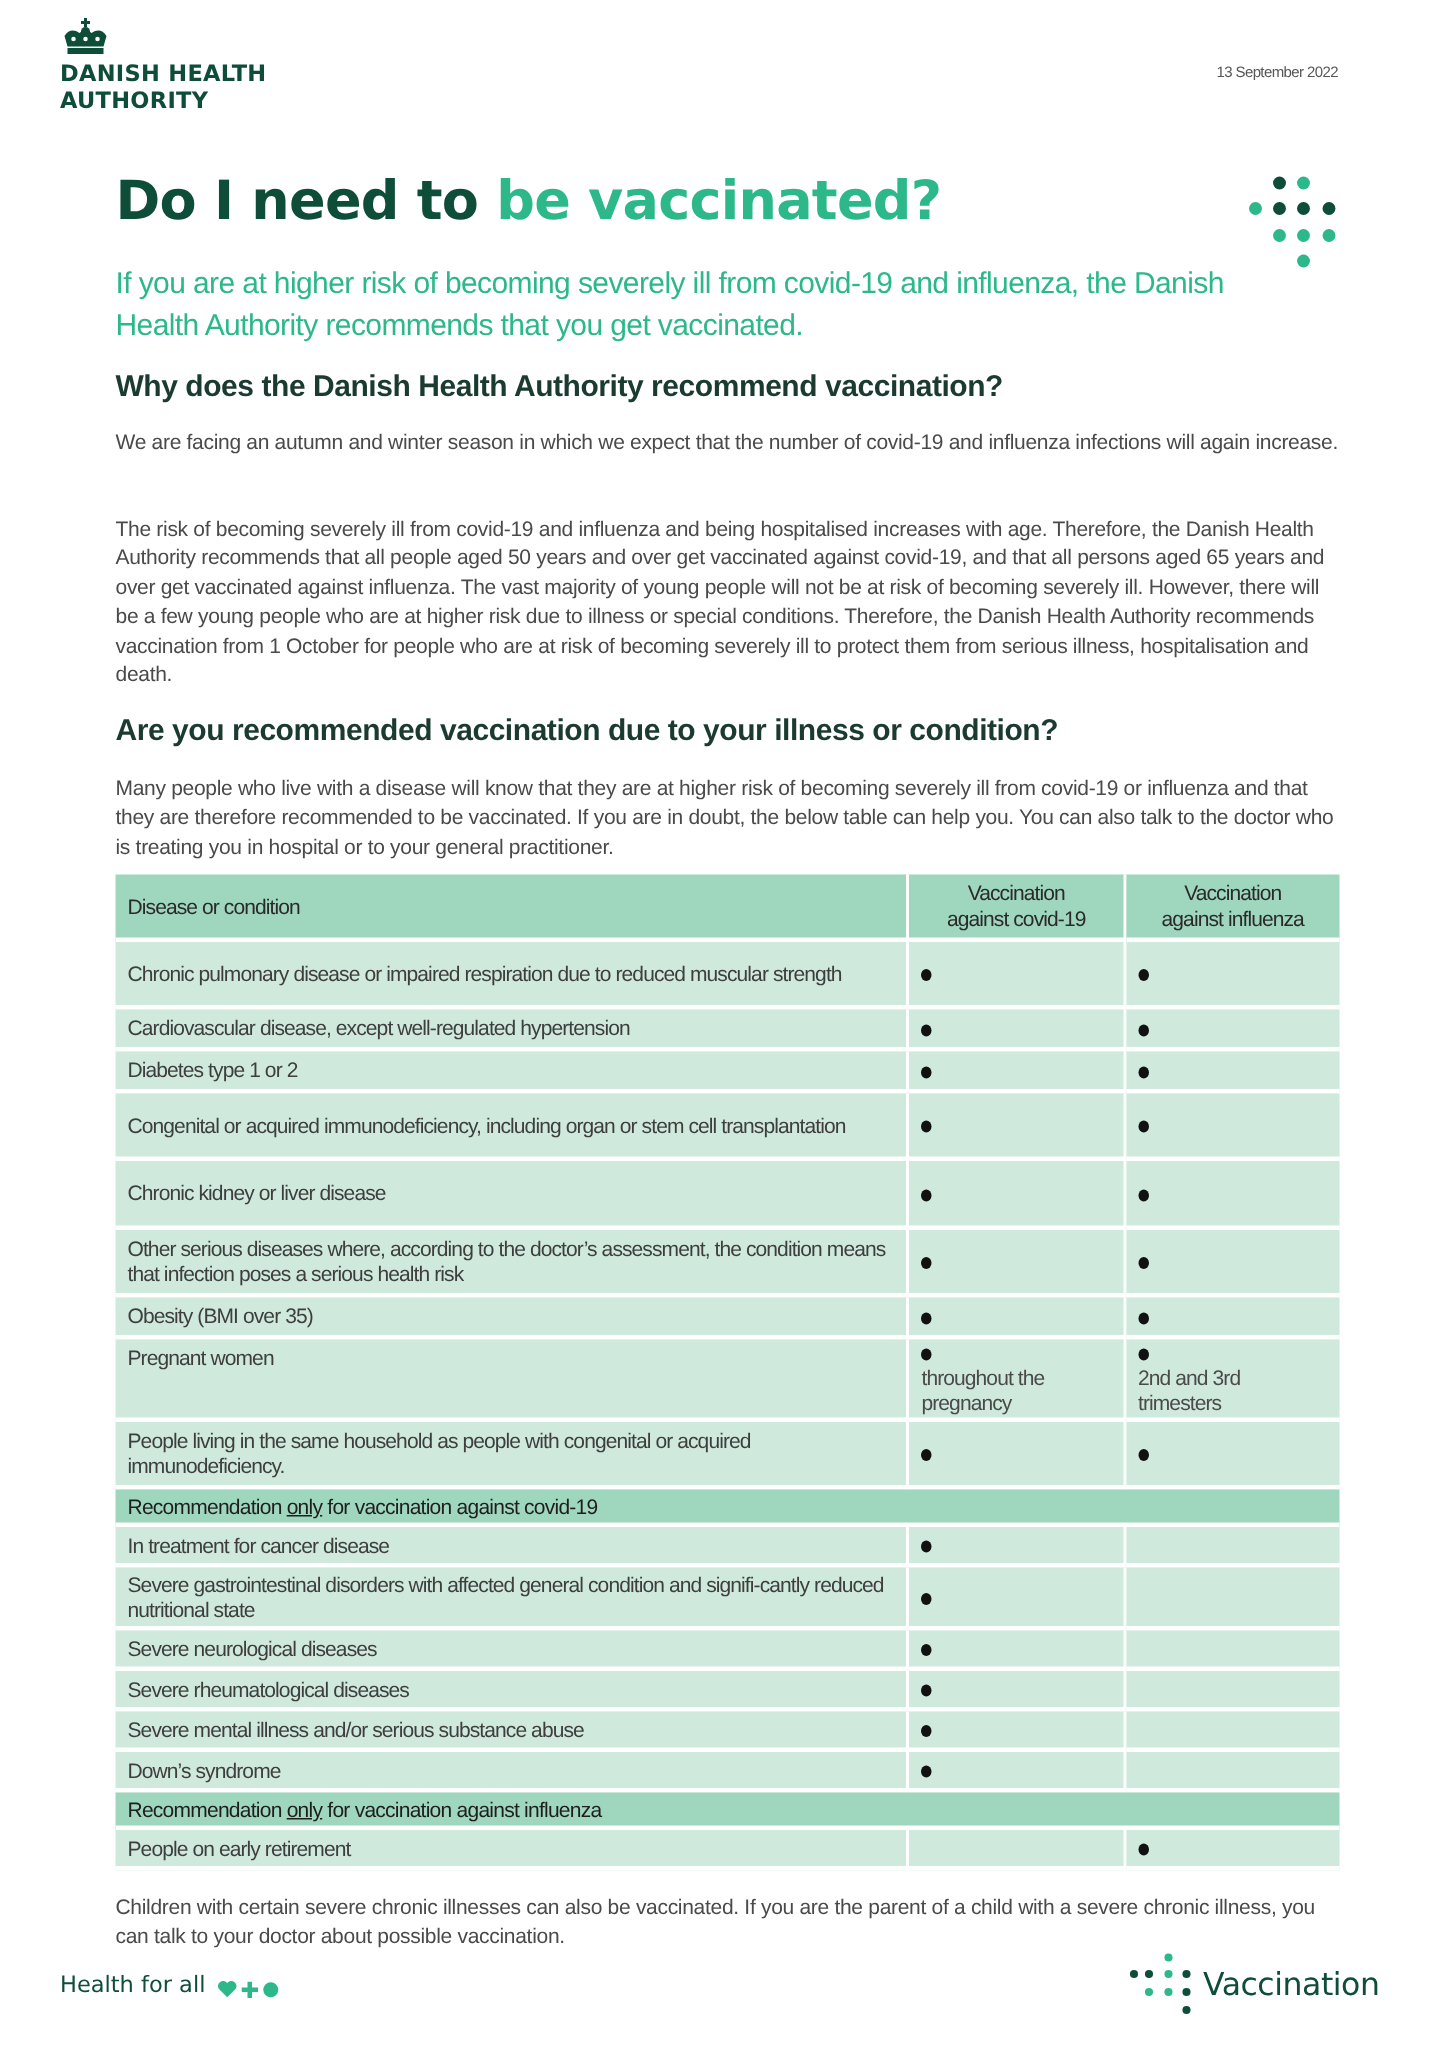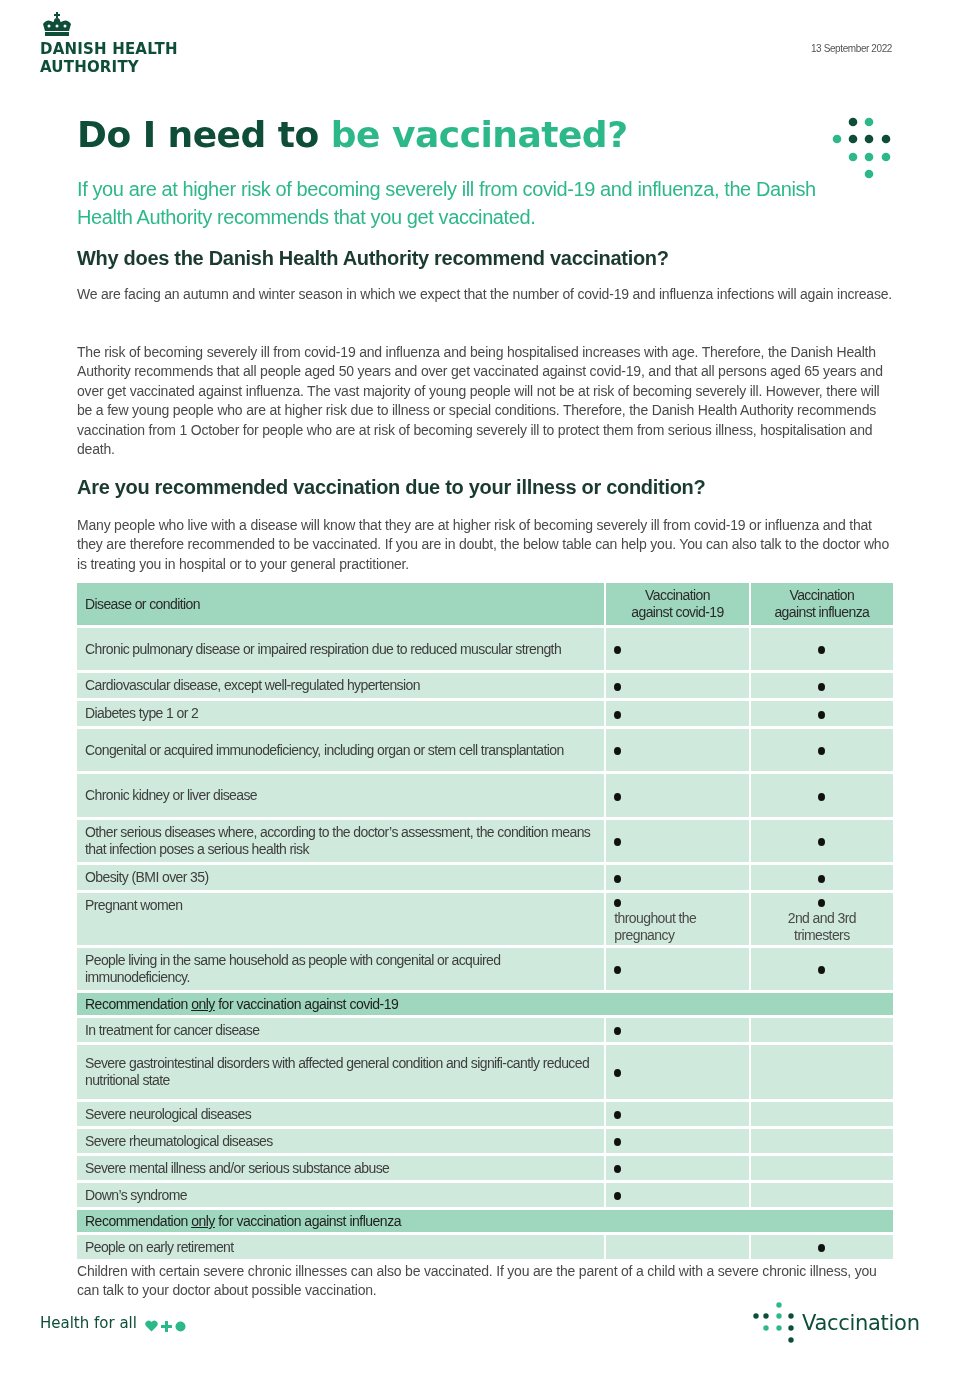--- a/index.html
+++ b/index.html
@@ -37,21 +37,21 @@
   
   .tbl { left: 77px; top: 583px; width: 816px; border-collapse: separate; border-spacing: 0; }
   .tbl table { border-collapse: separate; border-spacing: 0; width: 816px; table-layout: fixed; }
   .tbl td, .tbl th { padding: 0 8px; font-size: 14px; letter-spacing: -0.6px; color: #3e3e3e;
                      background: #cfeadd; border-bottom: 3px solid #fff; vertical-align: middle; }
   .tbl th { background: #9fd6be; color: #2a2a2a; font-weight: normal; height: 42px; }
   .tbl th.c1 { text-align: left; }
   .tbl th.c2, .tbl th.c3 { text-align: center; line-height: 17px; }
   .tbl .c1 { width: 510px; border-right: 2px solid #fff; margin-left: 43px; }
   .tbl .c2 { width: 126px; border-right: 2px solid #fff; }
-  .tbl .c3 { width: 126px; text-align: center; }
+  .tbl .c3 { width: 126px; }
   .tbl td.c1 { line-height: 17px; }
   .tbl tr.sec td { background: #9fd6be; color: #1e1e1e; font-weight: normal; letter-spacing: -0.5px; }
   .tbl tr.sec u { text-decoration: underline; }
   .dot { display: inline-block; width: 7px; height: 8px; border-radius: 50%; background: #111; }
   .sub { display: block; line-height: 17px; color: #4a4a4a; }
   .cellstack { padding-top: 2px; padding-bottom: 2px; }
 
   
   .hfa { left: 40px; top: 1314px; font-family: "DejaVu Sans", sans-serif; font-weight: normal;
          font-size: 15px; color: #0e4d38; display: flex; align-items: flex-end; gap: 4px; }
@@ -183,21 +183,21 @@
         <td colspan="3" style="border-right:none">
           <span>Recommendation </span><u>only</u><span> for vaccination against covid-19</span>
         </td>
       </tr>
 
       <tr style="height:27px">
         <td class="c1">In treatment for cancer disease</td>
         <td class="c2"><span class="dot"></span></td>
         <td class="c3"></td>
       </tr>
-      <tr style="height:57px">
+      <tr style="height:42px">
         <td class="c1">Severe gastrointestinal disorders with affected general condition and signifi-cantly reduced nutritional state</td>
         <td class="c2"><span class="dot"></span></td>
         <td class="c3"></td>
       </tr>
       <tr style="height:27px">
         <td class="c1">Severe neurological diseases</td>
         <td class="c2"><span class="dot"></span></td>
         <td class="c3"></td>
       </tr>
       <tr style="height:27px">

